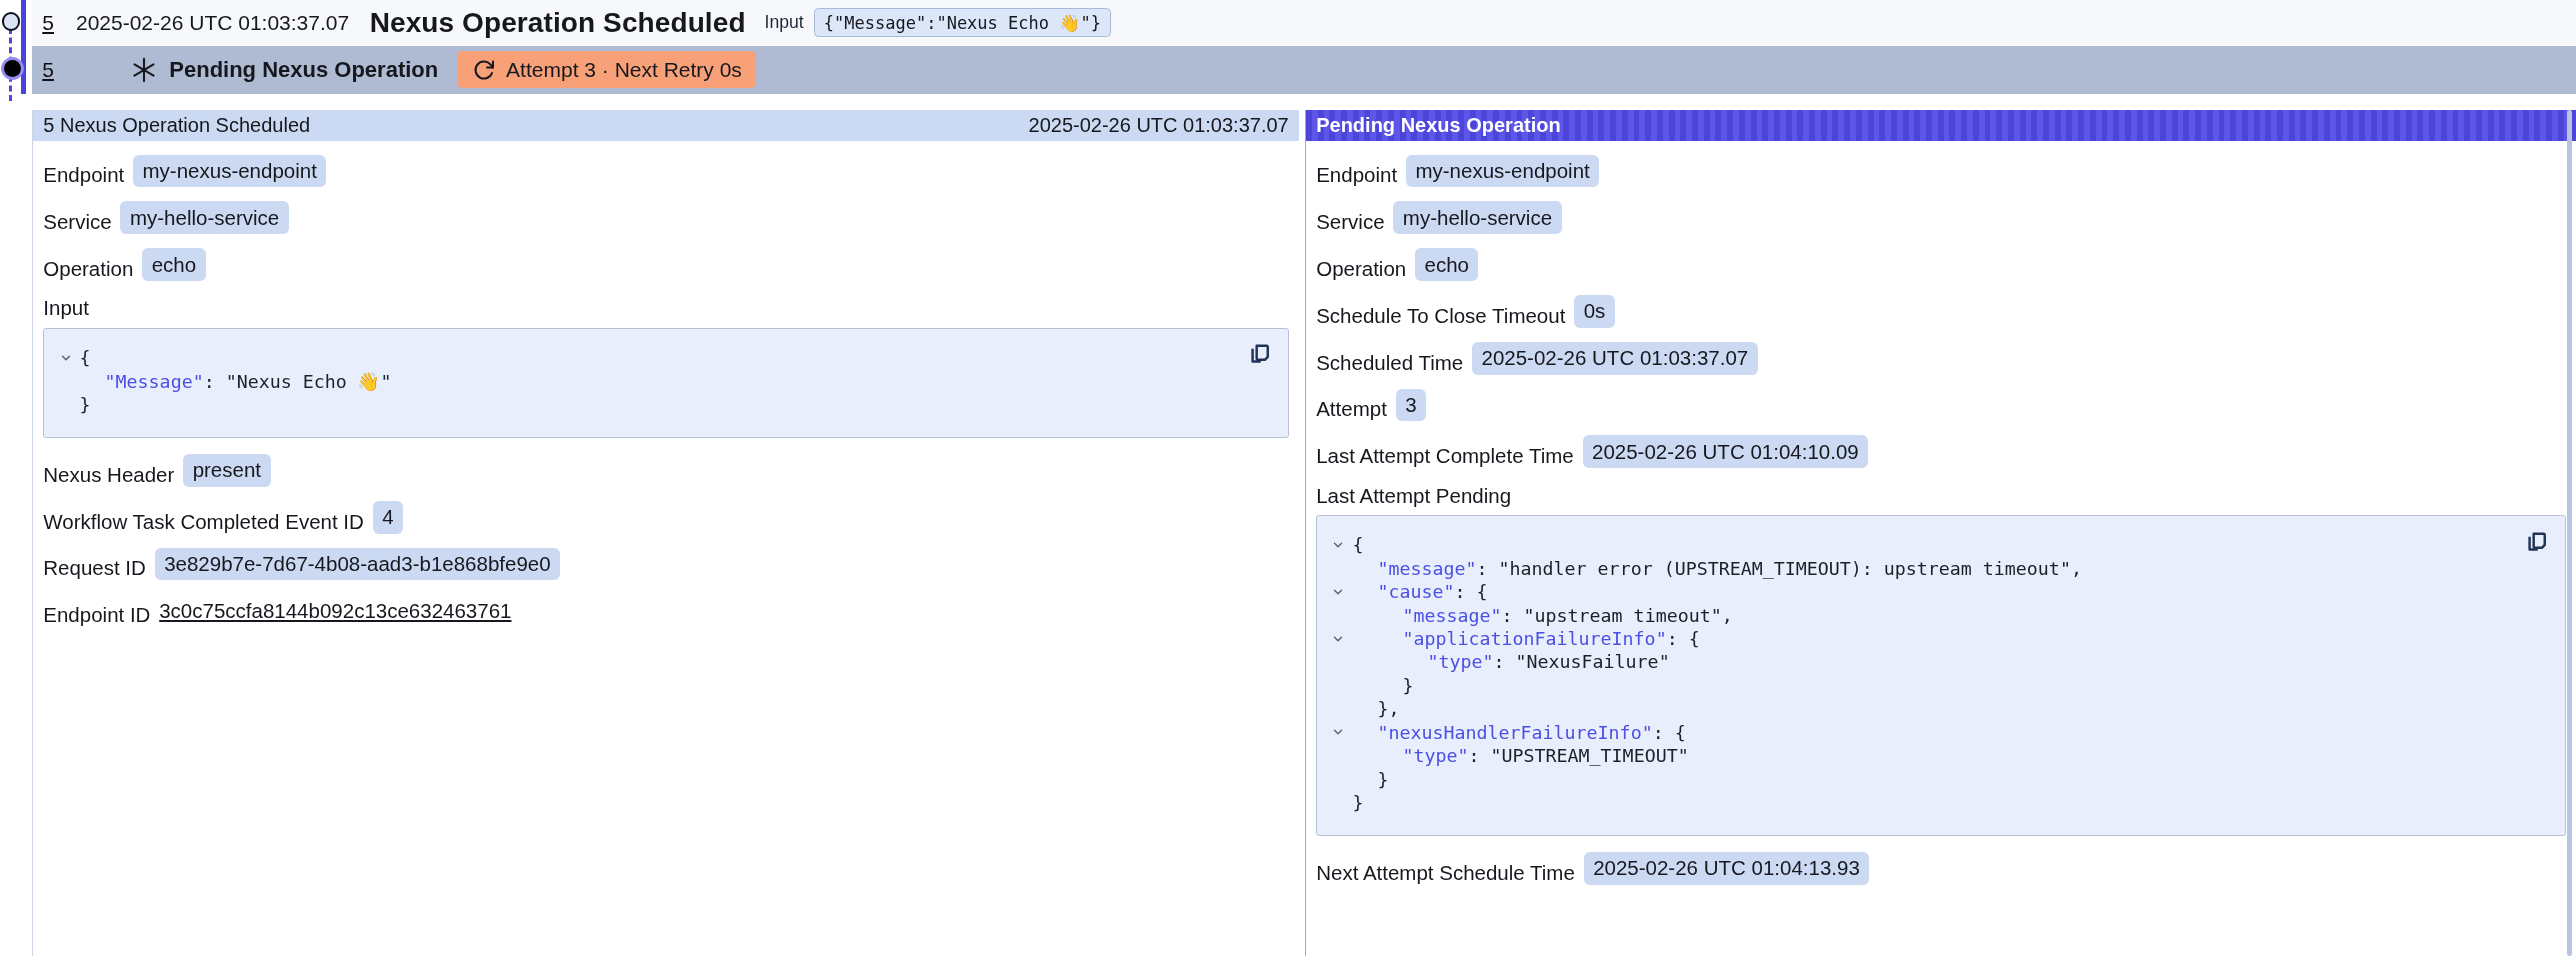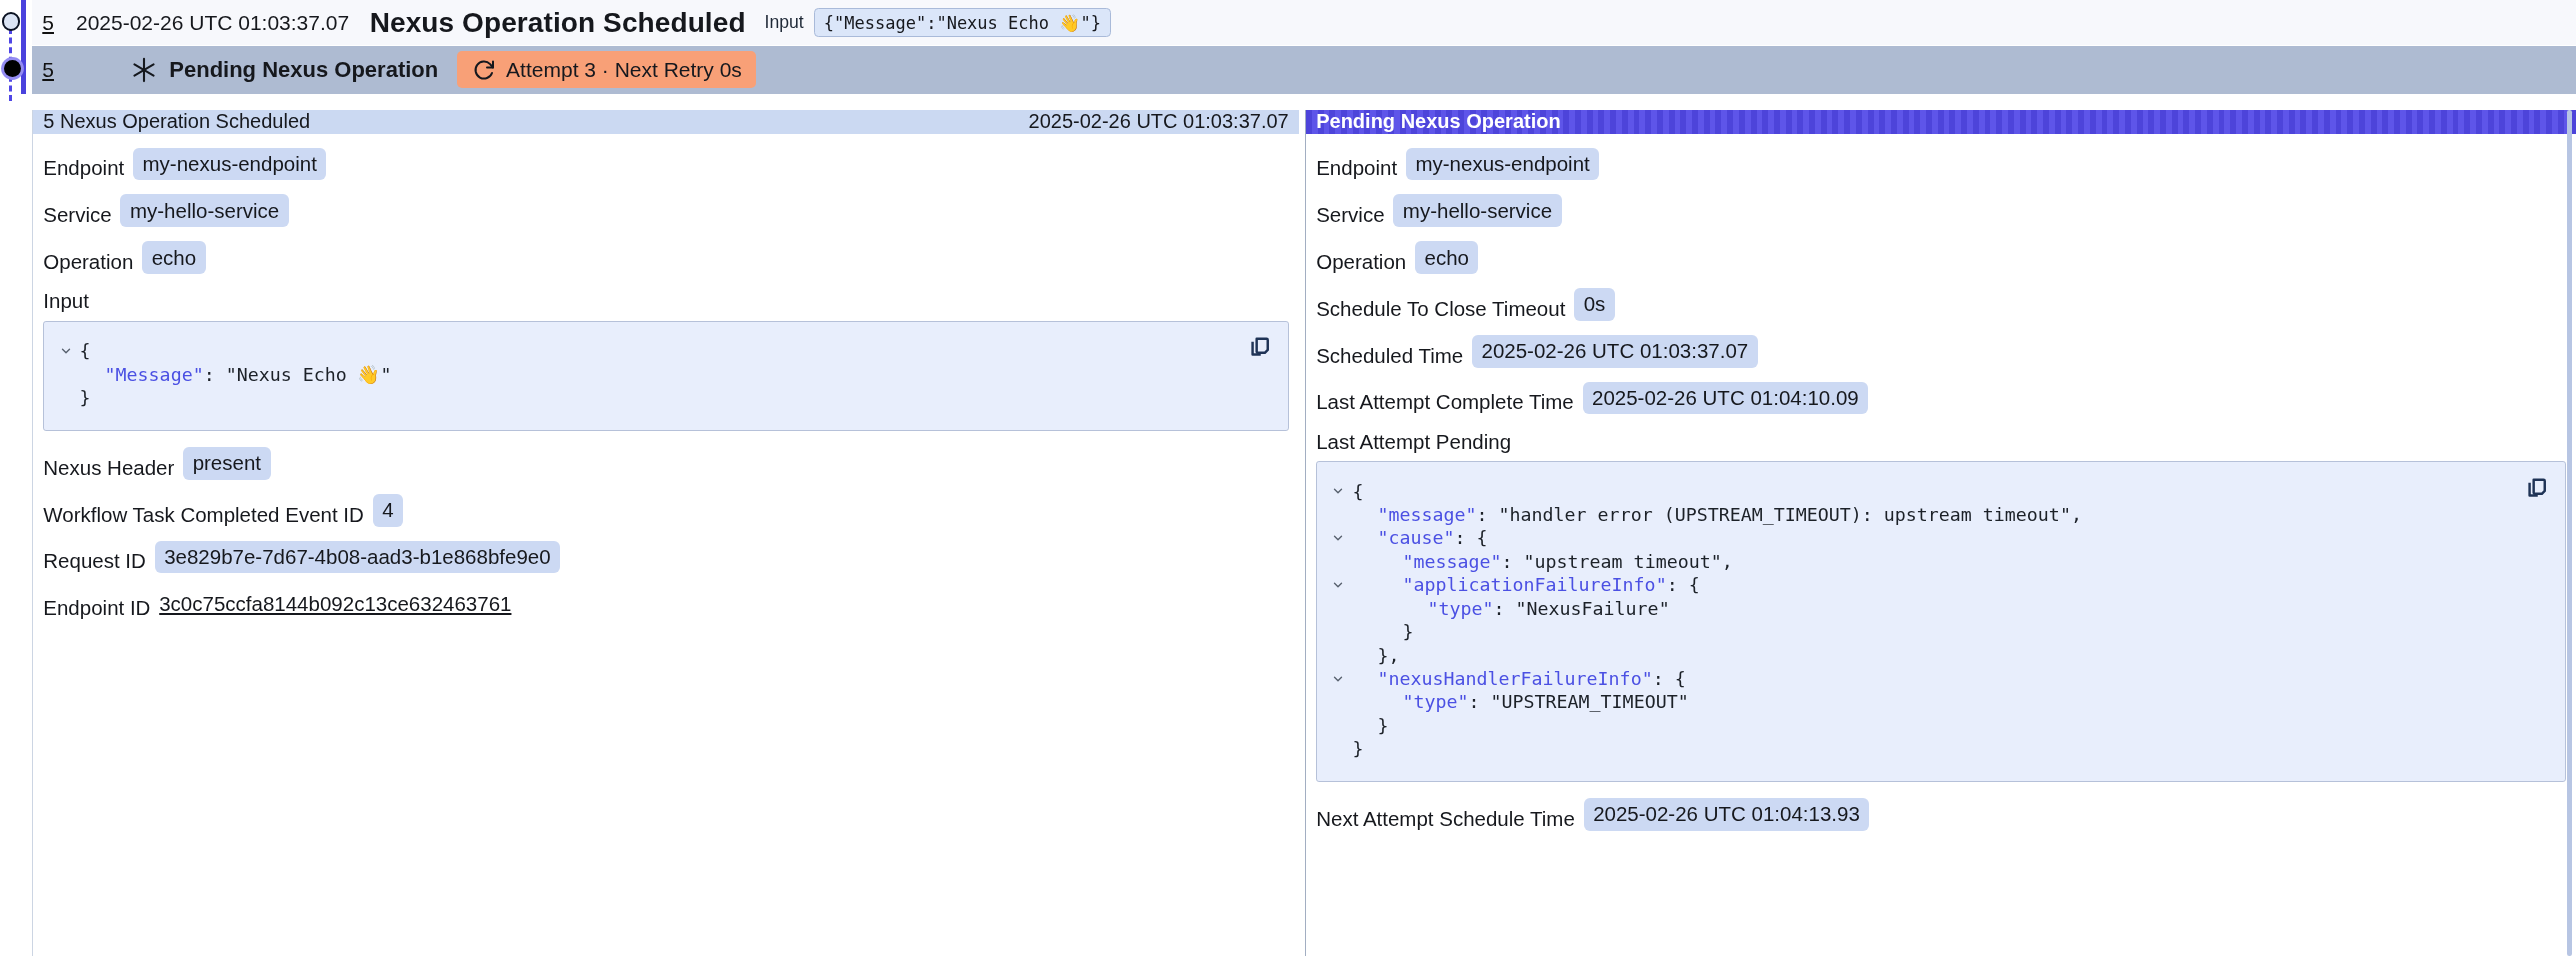--- a/index.html
+++ b/index.html
@@ -36,21 +36,21 @@
     background:#dbe6f9;border:0.7px solid #a9bad9;border-radius:4.4px;padding:3.7px 8.8px;color:#16181d;cursor:pointer;}
   .asterisk-icon{margin-left:76px;width:29px;height:29px;display:flex;align-items:center;justify-content:center;}
   .p-title{margin-left:10.3px;font-size:22px;font-weight:bold;}
   .retry-badge{margin-left:19px;height:37px;background:var(--retry-badge-bg);border-radius:5px;
     display:flex;align-items:center;gap:10.3px;padding:0 14.6px;font-size:21px;color:#15181e;}
   
   .panels{display:flex;margin-top:16px;align-items:stretch;}
   .panel{background:#fff;min-height:846px;}
   .panel-left{width:1267px;margin-left:32px;border-left:0.7px solid #ccd5e3;}
   .panel-right{flex:1;margin-left:5.9px;border-left:1.5px solid #a2aec2;}
-  .panel-header{height:24px;display:flex;align-items:center;padding:0 10.3px;font-size:20px;}
+  .panel-header{height:31px;display:flex;align-items:center;padding:0 10.3px;font-size:20px;}
   .panel-header.event{background:var(--panel-header-bg);justify-content:space-between;}
   .panel-header.pending{color:#fff;font-weight:bold;
     background:repeating-linear-gradient(90deg,#4d44da 0 5.9px,#5e55e9 5.9px 11.7px);}
   .field{display:flex;align-items:flex-end;margin:14px 0 14px 10.3px;}
   .flabel{color:#16181d;}
   .chip{background:var(--chip-bg);border-radius:5.9px;padding:4.4px 9.5px;margin-left:8.8px;white-space:nowrap;}
   .link-value{margin-left:8.8px;text-decoration:underline;cursor:pointer;padding:4.4px 0;}
   .section-label{margin:15.4px 0 7.3px 10.3px;}
   .code-block{position:relative;margin:0 10.3px 16px 10.3px;background:var(--code-bg);
     border:1.5px solid #b6c1d9;border-radius:2.9px;padding:17.6px 59px 20.5px 7.3px;
@@ -181,20 +181,24 @@
     </div>
     <div class="field">
       <span class="flabel">Schedule To Close Timeout</span>
       <span class="chip">0s</span>
     </div>
     <div class="field">
       <span class="flabel">Scheduled Time</span>
       <span class="chip">2025-02-26 UTC 01:03:37.07</span>
     </div>
     <div class="field">
+      <span class="flabel">Attempt</span>
+      <span class="chip">3</span>
+    </div>
+    <div class="field">
       <span class="flabel">Last Attempt Complete Time</span>
       <span class="chip">2025-02-26 UTC 01:04:10.09</span>
     </div>
 
     <div class="section-label">Last Attempt Pending</div>
     <div class="code-block">
       <button class="copy-btn" aria-label="copy">
         <svg viewBox="0 0 24 24" width="28" height="28" fill="none" stroke="currentColor" stroke-width="2.1" stroke-linejoin="round">
           <path d="M8.5 8.5h8.5a1 1 0 0 1 1 1V18l-2.5 2.5H9.5a1 1 0 0 1-1-1z" transform="translate(1.5,-3.5)"></path>
           <path d="M6.5 8.5v11h7" transform="translate(0,-1)"></path>

